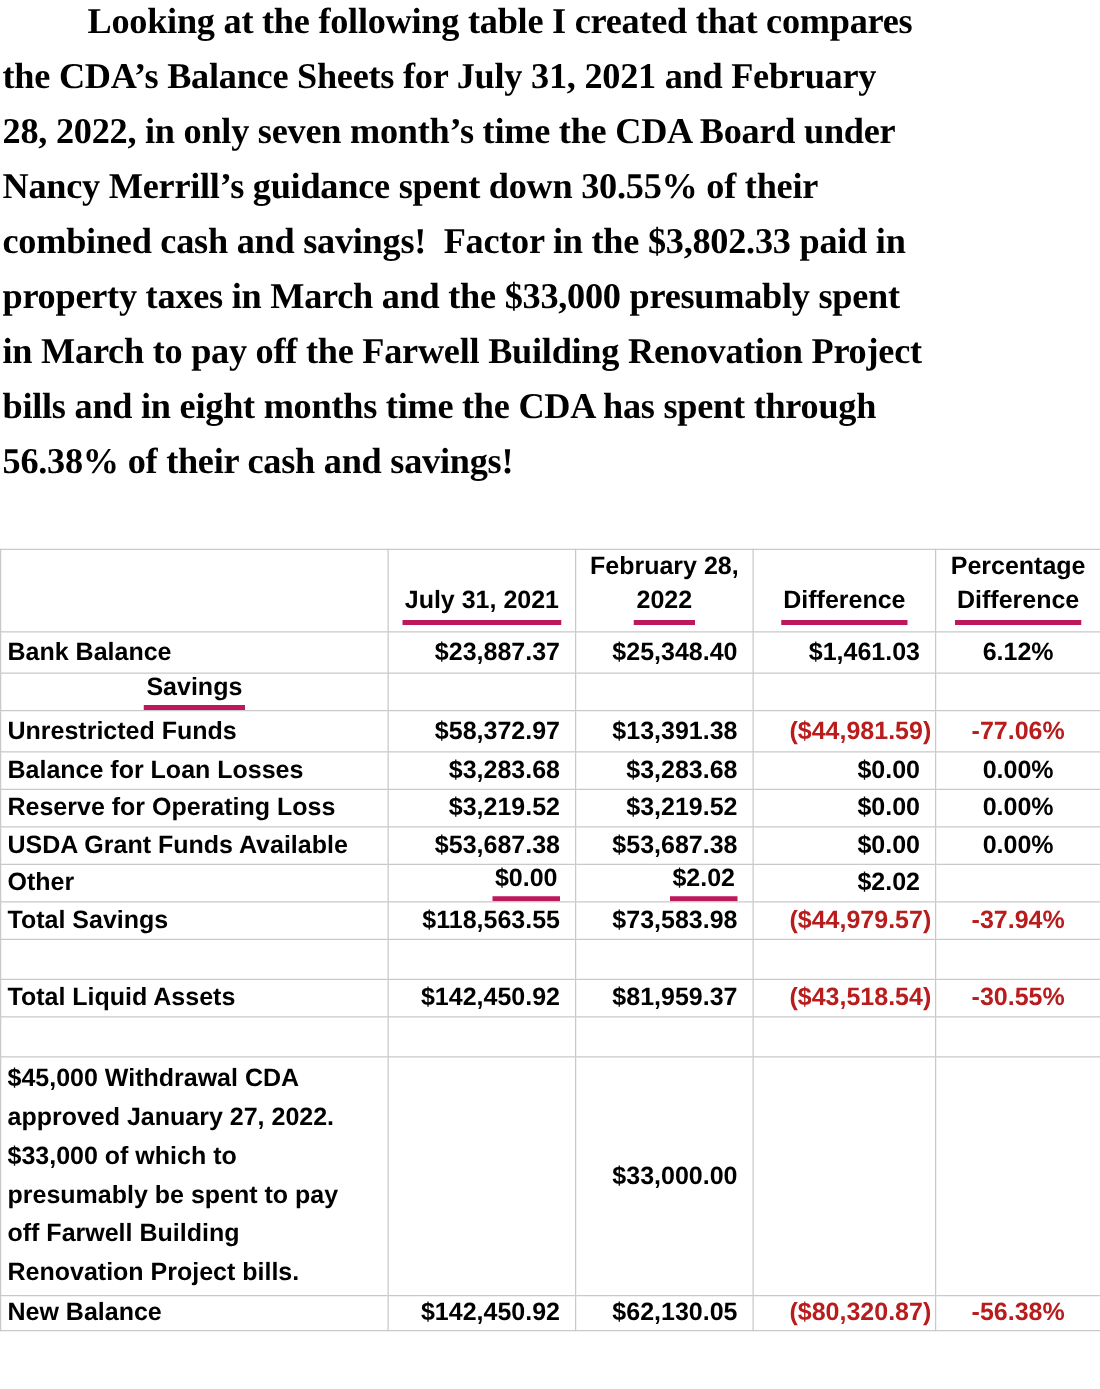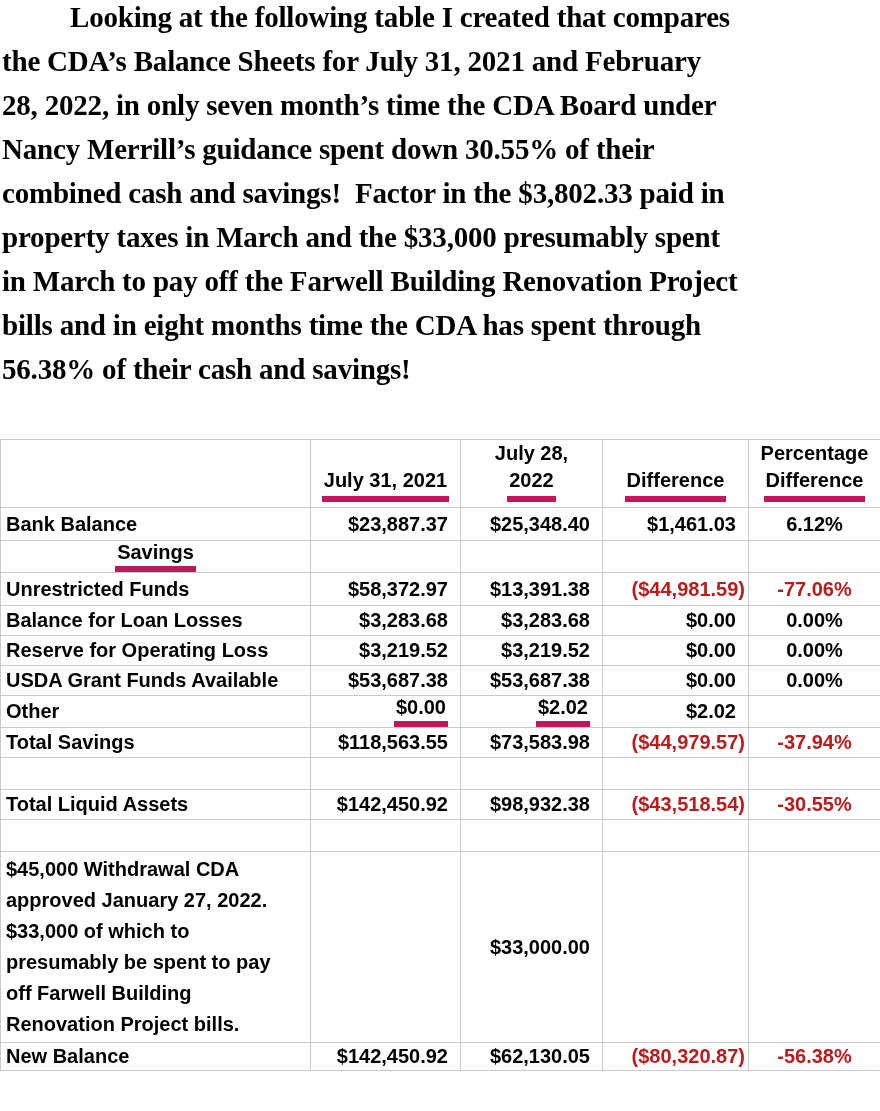--- a/index.html
+++ b/index.html
@@ -43,21 +43,21 @@
     line-height:27px;
   }
   .h58{height:58px}.h33{height:33px}.h28{height:28px}.h30{height:30px}
   .h32{height:32px}.h187{height:187px}.h60{height:60px}
   .lab{text-align:left;padding-left:5px;margin-top:44px;}
   .ctr{text-align:center;}
   .num{text-align:right;padding-right:12px;}
   .negnum{padding-right:3px;}
   .pct{text-align:center;}
   .red{color:#b91c1c;}
-  .u{display:inline-block;border-bottom:6px solid #be185d;padding:0 2px 2px 2px;}
+  .u{display:inline-block;border-bottom:4px solid #be185d;padding:0 2px 2px 2px;}
   .ml{line-height:31px;padding-top:2px;padding-bottom:2px;}
   .ml2{line-height:30px;}
 </style>
 </head>
 <body>
 
 <div class="intro">
   <div class="line indent">Looking at the following table I created that compares</div>
   <div class="line">the CDA’s Balance Sheets for July 31, 2021 and February</div>
   <div class="line">28, 2022, in only seven month’s time the CDA Board under</div>
@@ -76,21 +76,21 @@
       <col style="width:142px">
       <col style="width:146px">
       <col style="width:132px">
   </colgroup>
 
   <tbody>
       <tr class="hdr h58">
     <td></td>
     <td><span class="u">July 31, 2021</span></td>
     <td>
-      <div>July 28,</div>
+      <div>February 28,</div>
       <div><span class="u">2022</span></div>
     </td>
     <td><span class="u">Difference</span></td>
     <td>
       <div>Percentage</div>
       <div><span class="u">Difference</span></div>
     </td>
   </tr>
 
   <tr class="h33">
@@ -161,21 +161,21 @@
     <td></td>
     <td></td>
     <td></td>
     <td></td>
     <td></td>
   </tr>
 
   <tr class="h30">
     <td class="lab">Total Liquid Assets</td>
     <td class="num">$142,450.92</td>
-    <td class="num">$98,932.38</td>
+    <td class="num">$81,959.37</td>
     <td class="num negnum red">($43,518.54)</td>
     <td class="pct red">-30.55%</td>
   </tr>
 
   <tr class="h32">
     <td></td>
     <td></td>
     <td></td>
     <td></td>
     <td></td>

